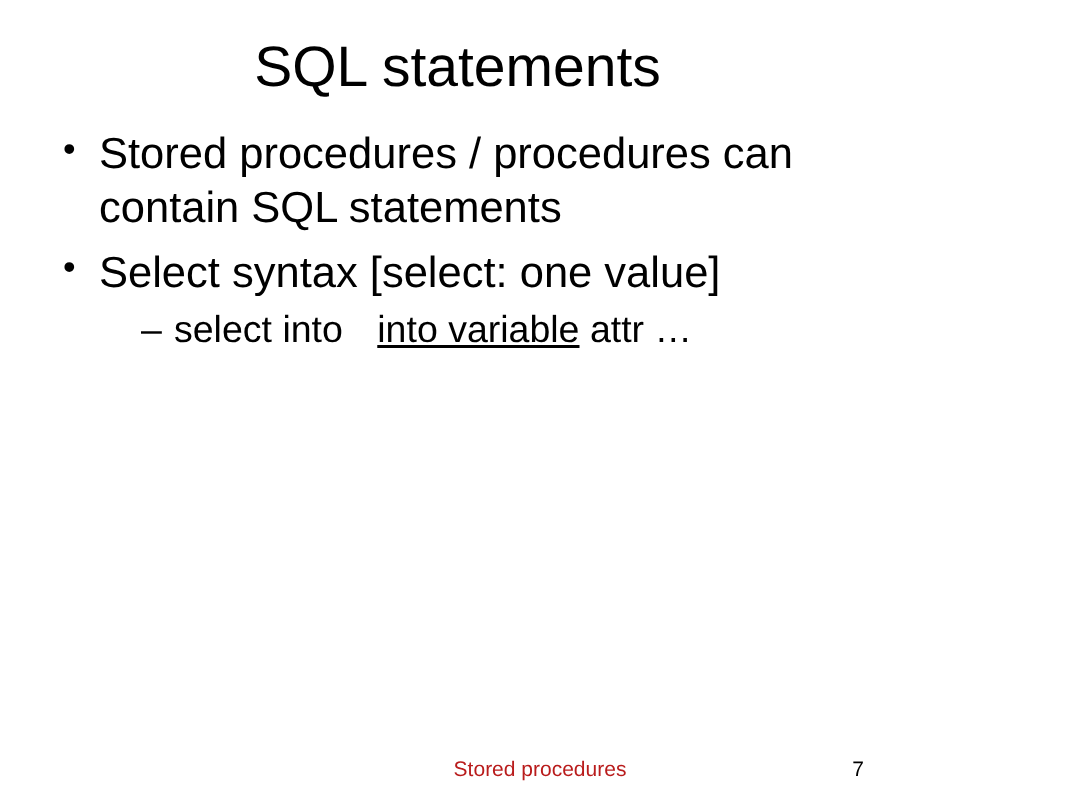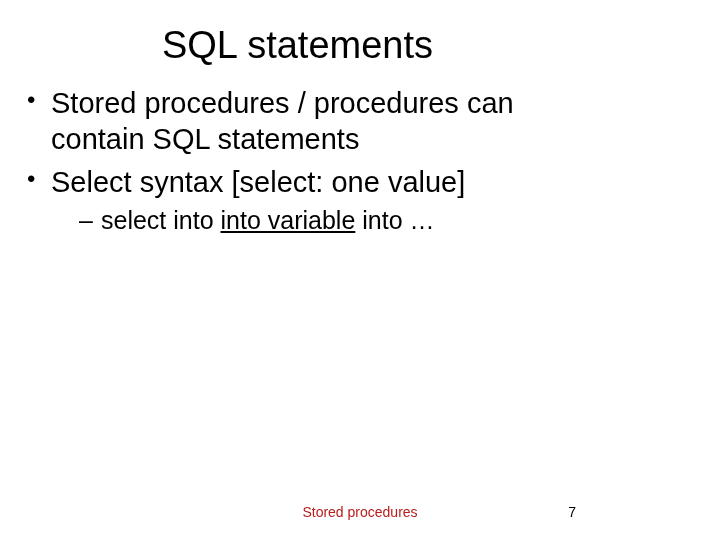--- a/index.html
+++ b/index.html
@@ -1,43 +1,43 @@
 <!DOCTYPE html>
 <html><head>
   <meta charset="utf-8">
   <style>
     * { margin: 0; padding: 0; box-sizing: border-box; }
     html, body { width: 720px; height: 540px; background: #fff; font-family: Arial, Helvetica, sans-serif; color: #000; }
-    .slide { width: 612px; height: 540px; position: relative; padding: 20px 40px 0 23px; }
+    .slide { width: 612px; height: 540px; position: relative; padding: 20px 40px 0 38px; }
     .title { font-size: 38px; text-align: center; margin-top: 4px; margin-bottom: 18px; font-weight: 400; }
     ul.level1 { list-style: none; padding-left: 0; }
     ul.level1 > li { position: relative; padding-left: 28px; font-size: 29px; line-height: 1.25; margin-bottom: 6px; font-weight: 400; }
     ul.level1 > li::before { content: "•"; position: absolute; left: 4px; top: 0; font-size: 24px; }
     ul.level2 { list-style: none; padding-left: 0; margin-top: 4px; }
     ul.level2 > li { position: relative; padding-left: 50px; font-size: 25px; line-height: 1.3; margin-bottom: 8px; font-weight: 400; }
     ul.level2 > li::before { content: "–"; position: absolute; left: 28px; top: 0; }
-    .underline { text-decoration: underline; }
+    .underline { text-decoration: underline; margin-left: 16px; }
     .footer-center { position: absolute; bottom: 20px; left: 0; width: 720px; text-align: center; font-size: 14px; color: #b91c1c; }
     .footer-right { position: absolute; bottom: 20px; right: 36px; font-size: 14px; color: #000; }
   </style>
 </head>
 <body>
 
 <div class="slide">
   <h1 class="title">SQL statements</h1>
 
   <ul class="level1">
     <li>
       <span>Stored procedures / procedures can contain SQL statements</span>
     </li>
     <li>
       <span>Select syntax [select: one value]</span>
       <ul class="level2">
         <li>
-          <span>select into </span><span class="underline">into variable</span><span> into …</span>
+          <span>select into </span><span class="underline">into variable</span><span> attr …</span>
         </li>
       </ul>
     </li>
   </ul>
 
   <div class="footer-center">Stored procedures</div>
   <div class="footer-right">7</div>
 </div>
 
 </body></html>

